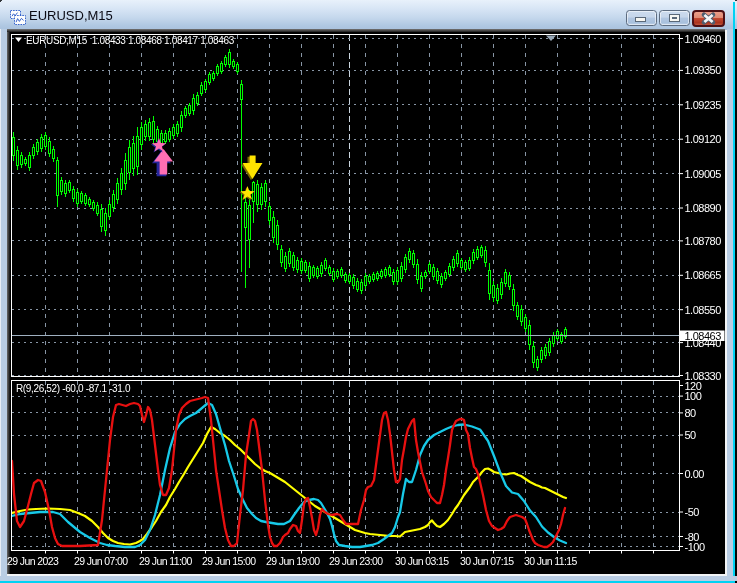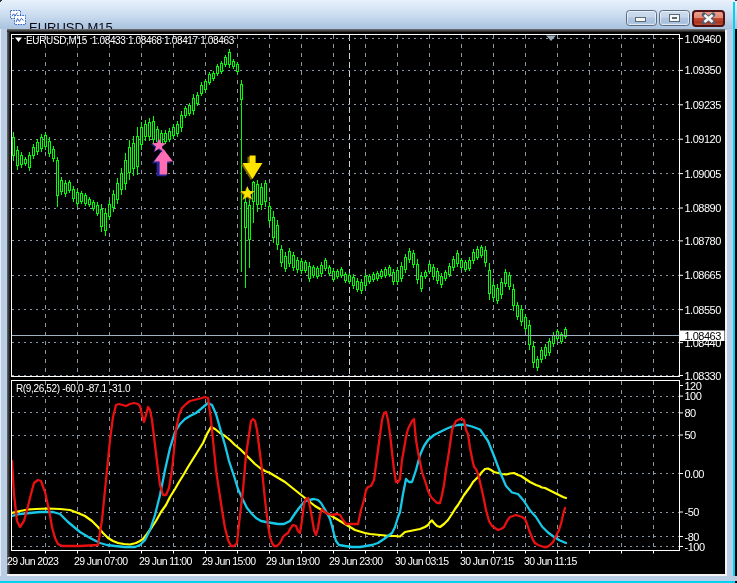--- a/index.html
+++ b/index.html
@@ -12,21 +12,21 @@
   <div class="abs" style="left:0;top:0;width:2px;height:1px;background:#303438;"></div>
   <div class="abs" style="left:0;top:0;width:1px;height:2px;background:#303438;"></div>
   <div class="abs" style="right:0;top:0;width:2px;height:1px;background:#303438;"></div>
 
   <svg class="abs" style="left:10px;top:10px" width="16" height="16" viewBox="0 0 16 16">
     <rect x="0.5" y="0.5" width="10" height="8" fill="#fdfdfd" stroke="#3664cc" stroke-dasharray="1.6 1"></rect>
     <polyline points="2,6.2 3.5,3.8 5.2,5.6 7.5,2.6" stroke="#3664cc" fill="none"></polyline>
     <rect x="4.5" y="5.5" width="11" height="9" fill="#fdfdfd" stroke="#3664cc" stroke-dasharray="1.6 1"></rect>
     <polyline points="6,12.2 7.6,8.6 9.4,11.4 11.4,8.4 13.6,10.4" stroke="#3664cc" fill="none"></polyline>
   </svg>
-  <div class="abs" style="left:29px;top:20px;font-size:13px;color:#0a0a14;">EURUSD,M15</div>
+  <div class="abs" style="left:29px;top:8px;font-size:13px;color:#0a0a14;">EURUSD,M15</div>
 
   <div class="abs" style="left:625.5px;top:9.5px;width:31px;height:16.5px;border:1.5px solid #5d6c80;border-radius:3.5px;background:linear-gradient(#ccdbee 0%,#c6d6ea 44%,#b1c6e1 50%,#a9c1dd 82%,#bdd0e7 100%);box-shadow:inset 0 0 0 1px rgba(255,255,255,.55);"></div>
   <div class="abs" style="left:634.5px;top:17px;width:11px;height:4.5px;background:#f6f6f2;border:1px solid #5a6878;"></div>
   <div class="abs" style="left:659px;top:9.5px;width:31px;height:16.5px;border:1.5px solid #5d6c80;border-radius:3.5px;background:linear-gradient(#ccdbee 0%,#c6d6ea 44%,#b1c6e1 50%,#a9c1dd 82%,#bdd0e7 100%);box-shadow:inset 0 0 0 1px rgba(255,255,255,.55);"></div>
   <div class="abs" style="left:668.5px;top:13.5px;width:11px;height:8px;background:#f6f6f2;border:1px solid #5a6878;"></div>
   <div class="abs" style="left:671.5px;top:16.5px;width:5px;height:2.5px;background:#5a6878;"></div>
   <div class="abs" style="left:692px;top:9.5px;width:32.5px;height:17px;border:2px solid #4d1014;border-radius:4px;background:linear-gradient(#ec9e8a 0%,#e08a73 44%,#c24831 50%,#ab341f 82%,#c05238 100%);"></div>
   <svg class="abs" style="left:692px;top:9.5px" width="33" height="17" viewBox="0 0 33 17">
     <path d="M12 4.8 L16.5 8.5 L21 4.8 M12 12.2 L16.5 8.5 L21 12.2" stroke="#4e5c6e" stroke-width="4.6" fill="none" stroke-linecap="round"></path>
     <path d="M12.4 5 L16.5 8.5 L20.6 5 M12.4 12 L16.5 8.5 L20.6 12" stroke="#f4f6f8" stroke-width="2.8" fill="none"></path>

